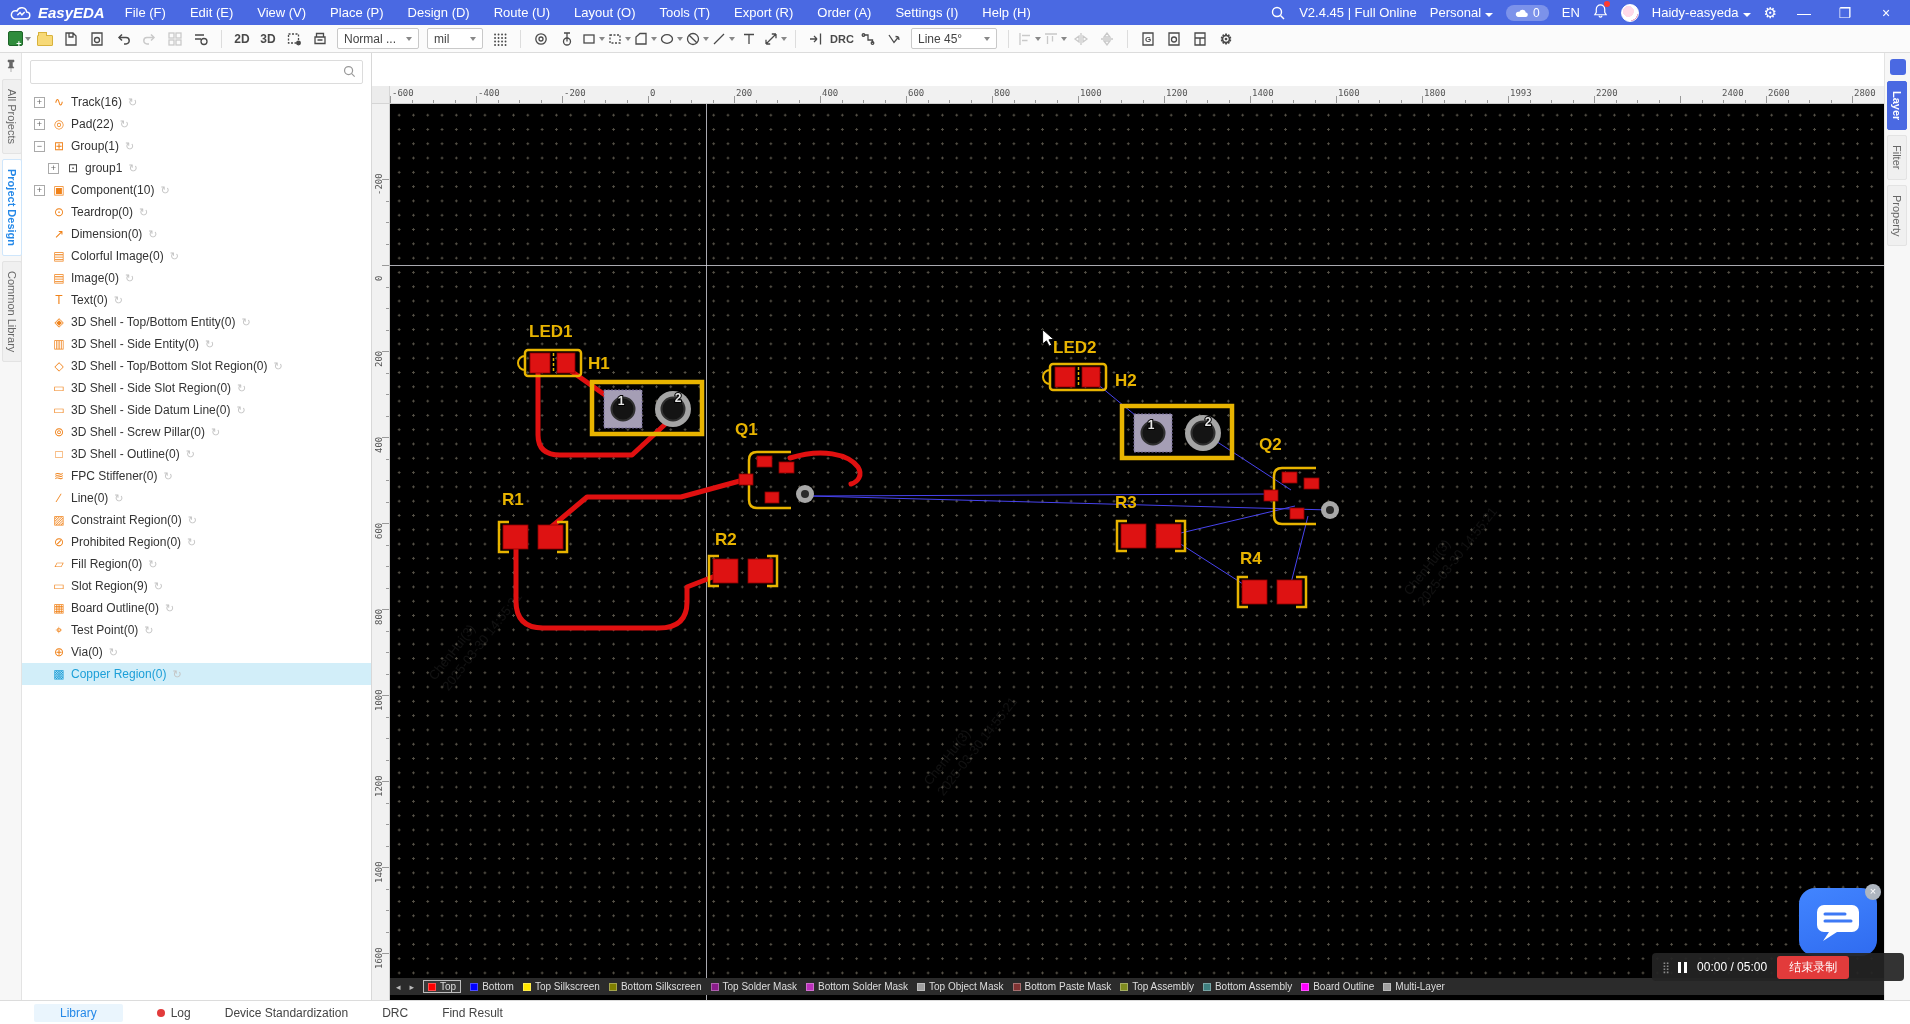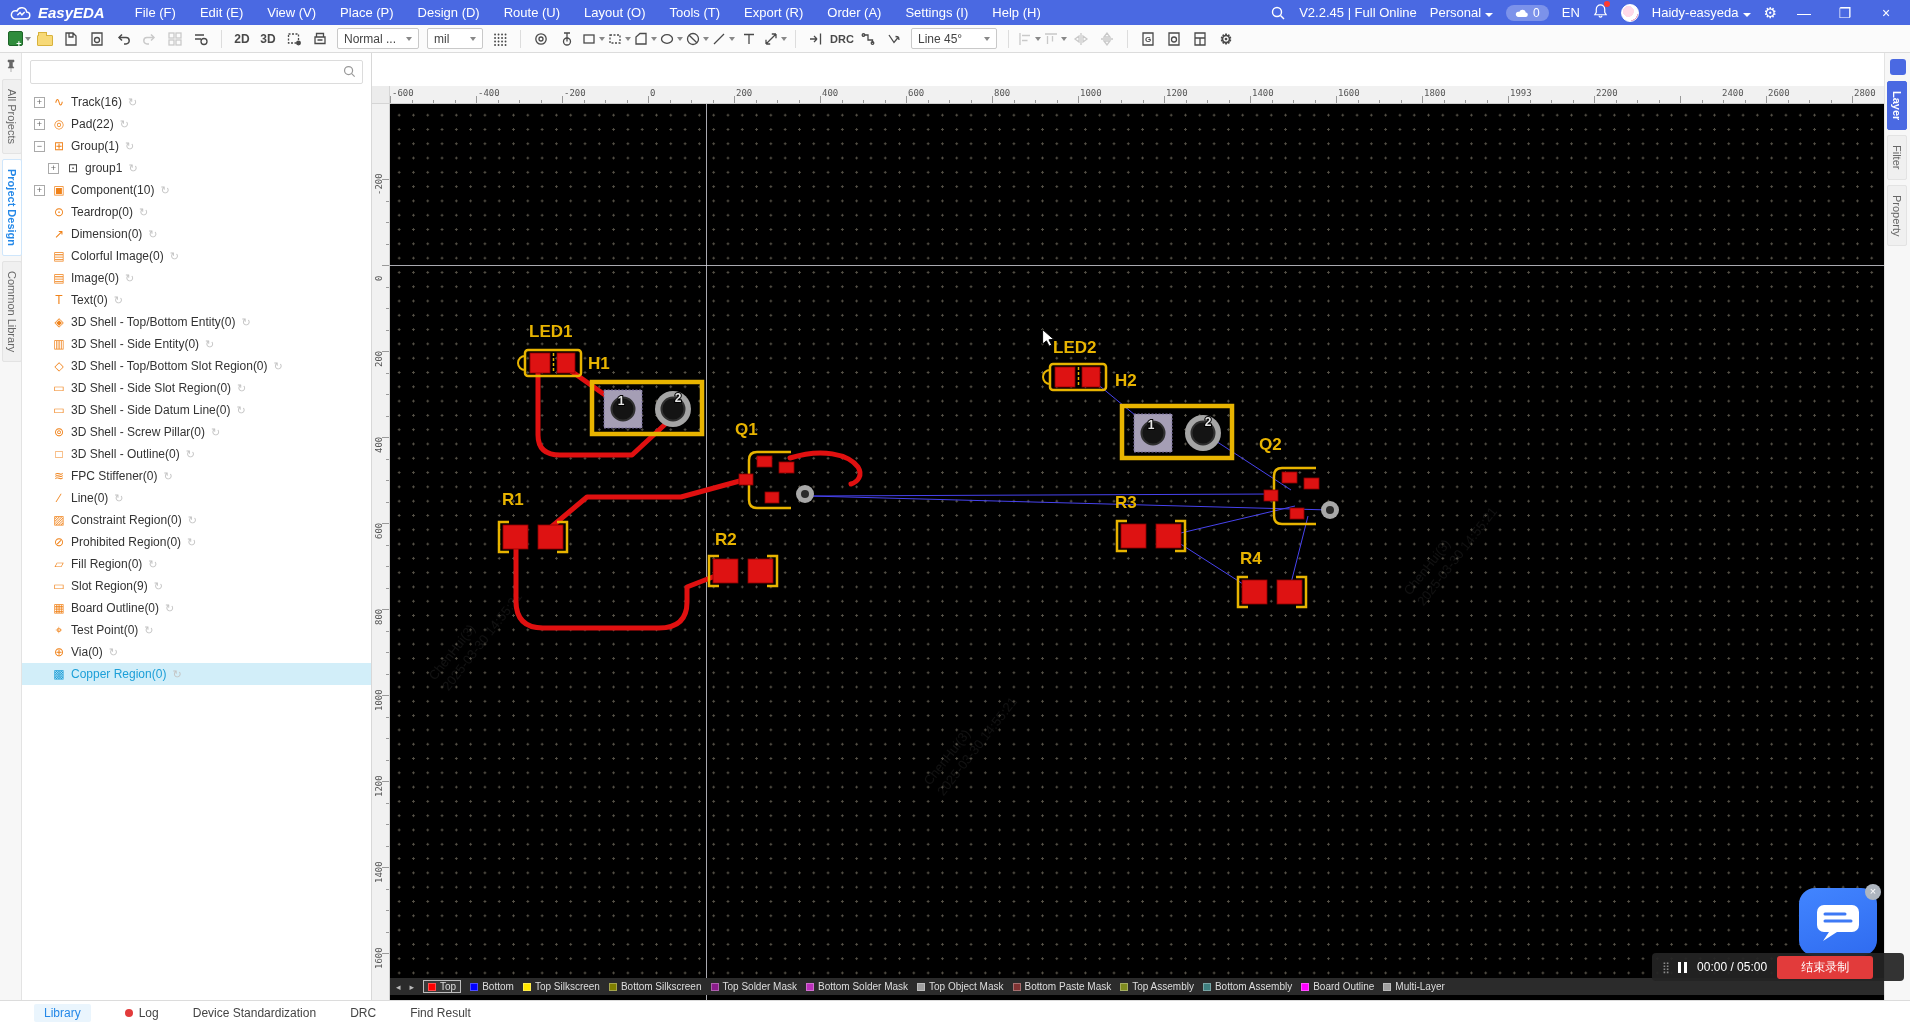--- a/index.html
+++ b/index.html
@@ -1,19 +1,19 @@
 <!DOCTYPE html>
 <html><head>
 <meta charset="utf-8">
 <style>
   *{margin:0;padding:0;box-sizing:border-box}
   html,body{width:1910px;height:1024px;overflow:hidden;font-family:"Liberation Sans",sans-serif;background:#fff;position:relative}
   
   #menubar{position:absolute;left:0;top:0;width:1910px;height:25px;background:#4A69E2;display:flex;align-items:center;color:#fff;padding:0 10px;z-index:60}
-  #brand{display:flex;align-items:center;gap:6px;font-size:15px;font-weight:bold;font-style:italic;margin-right:18px}
+  #brand{display:flex;align-items:center;gap:6px;font-size:15px;font-weight:bold;font-style:italic;margin-right:8px}
   .menu-item{padding:0 12px;font-size:13px;line-height:25px;cursor:default}
   #mb-right{margin-left:auto;display:flex;align-items:center;gap:13px;font-size:13px}
   .pill{display:flex;align-items:center;gap:4px;background:rgba(255,255,255,.28);border-radius:10px;padding:1px 9px;font-size:12px}
   .winbtn{width:28px;text-align:center;font-size:14px}
   .caret{display:inline-block;width:0;height:0;border-left:4px solid transparent;border-right:4px solid transparent;border-top:4px solid #fff;margin-left:4px}
   .avatar{width:18px;height:18px;border-radius:50%;background:radial-gradient(circle at 40% 40%,#ffd9e8 0 40%,#fff 41% 70%,#e86f9a 71%);border:1px solid #fff}
   .belldot{position:absolute;right:-2px;top:-2px;width:6px;height:6px;border-radius:50%;background:#FF3B30}
   
   #toolbar{position:absolute;left:0;top:25px;width:1910px;height:28px;background:#FBFBFB;border-bottom:1px solid #DCDCDC;display:flex;align-items:center;padding:0 6px;z-index:55}
   .tbtn{height:24px;min-width:24px;display:inline-flex;align-items:center;justify-content:center;margin:0 1px;color:#4a4a4a;font-size:12px;font-weight:bold}
@@ -71,28 +71,28 @@
   .lchip .sq{width:8px;height:8px;border:1px solid rgba(255,255,255,.3)}
   .lchip.act{border:1px solid #BDBDBD;background:#3A3A3A;padding:0 4px}
   .larr{color:#BBB;font-size:9px}
   
   #rightrail{position:absolute;left:1884px;top:53px;width:26px;height:947px;background:#F7F7F7;border-left:1px solid #E3E3E3;z-index:40}
   #rrailicon{width:16px;height:16px;margin:6px auto;background:#4A69E2;border-radius:3px}
   #rightrail .vtab.act{background:#4A69E2;color:#fff;border-color:#4A69E2}
   
   #statusbar{position:absolute;left:0;top:1000px;width:1910px;height:24px;background:#fff;border-top:1px solid #DCDCDC;display:flex;align-items:center;gap:34px;padding-left:34px;font-size:12px;color:#444;z-index:60}
   .stitem{display:flex;align-items:center;gap:6px}
-  .stitem.act{color:#2488E8;background:#EAF5FD;padding:2px 10px;border-radius:2px}
+  .stitem.act{color:#2488E8;background:#EAF5FD;padding:2px 26px;border-radius:2px}
   .reddot{width:8px;height:8px;border-radius:50%;background:#E23B3B}
   
   #recorder{position:absolute;left:1652px;top:953px;width:252px;height:28px;background:rgba(36,36,36,.93);border-radius:4px;display:flex;align-items:center;gap:10px;padding:0 10px;z-index:70;color:#fff;font-size:12px}
   #recorder .drag{color:#8a8a8a;font-size:11px;letter-spacing:-2px}
   .pausebars{display:inline-flex;gap:3px}
   .pausebars i{width:3px;height:11px;background:#fff}
-  #recstop{background:#E23B3B;color:#fff;border:none;border-radius:3px;font-size:12px;padding:3px 24px;font-family:inherit}
+  #recstop{background:#E23B3B;color:#fff;border:none;border-radius:3px;font-size:12px;padding:3px 12px;font-family:inherit}
   #chat{position:absolute;left:1799px;top:888px;width:78px;height:68px;background:linear-gradient(160deg,#4285FF,#2F6BF0);border-radius:16px;z-index:65;box-shadow:0 3px 8px rgba(0,0,0,.4)}
   #chatclose{position:absolute;right:-4px;top:-4px;width:16px;height:16px;border-radius:50%;background:#AEB6C0;color:#fff;font-size:11px;line-height:15px;text-align:center}
   #cursor{position:absolute;z-index:30}
 </style>
 </head>
 <body>
 
 <div id="menubar">
   <div id="brand">
     <svg width="22" height="16" viewBox="0 0 24 17">
@@ -112,21 +112,21 @@
       <div class="menu-item">Export (R)</div>
       <div class="menu-item">Order (A)</div>
       <div class="menu-item">Settings (I)</div>
       <div class="menu-item">Help (H)</div>
     </nav>
   <div id="mb-right">
     <svg width="16" height="16" viewBox="0 0 16 16">
         <circle cx="7" cy="7" r="4.5" stroke="#fff" stroke-width="1.4" fill="none"></circle>
         <path d="M10.5,10.5 L14,14" stroke="#fff" stroke-width="1.4"></path>
       </svg>
-    <span>V2.2.45 | Full Online</span>
+    <span>V2.4.45 | Full Online</span>
     <span><span>Personal</span><span class="caret"></span></span>
     <span class="pill">
       <svg width="14" height="10" viewBox="0 0 16 11">
           <path d="M4,10 a3,3 0 1 1 1,-5.8 a3.8,3.8 0 0 1 7.3,0.8 a2.5,2.5 0 0 1 -0.4,5 z" fill="#fff"></path>
         </svg>
       <span>0</span>
     </span>
     <span>EN</span>
     <span style="position:relative">
       <svg width="15" height="16" viewBox="0 0 16 17">

